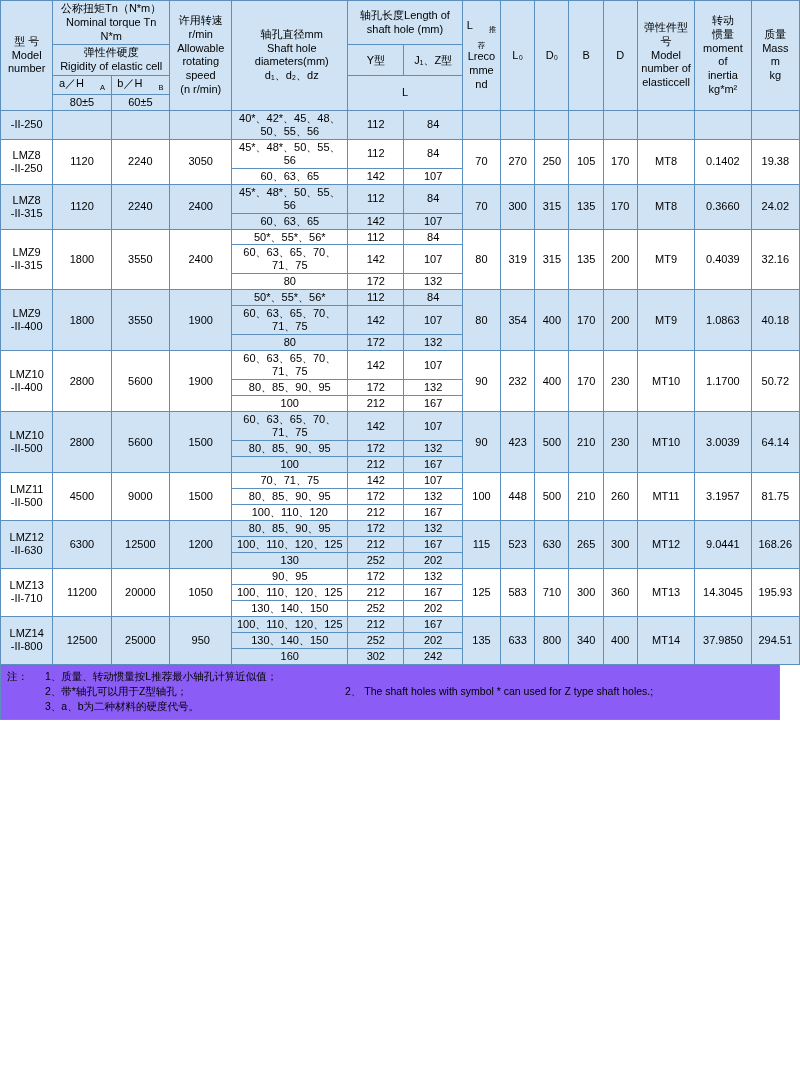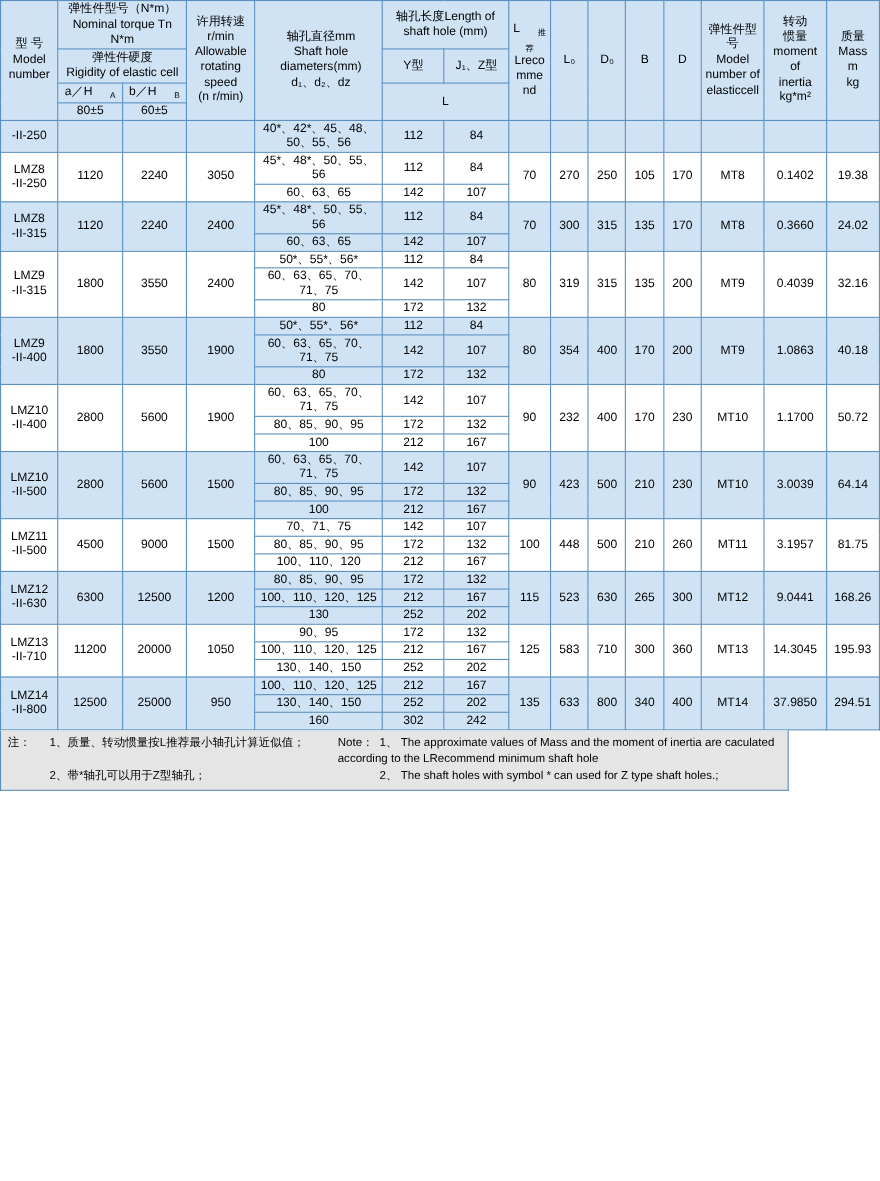--- a/index.html
+++ b/index.html
@@ -24,24 +24,24 @@
     line-height:1.18;
     font-weight:normal;
     font-size:11px;
   }
   .hdr td{background:#cfe3f5;font-size:10.5px;}
   .rowA td{background:#ffffff;}
   .rowB td{background:#cfe3f5;}
   .model{font-size:12px;line-height:1.5;}
   .lefttext{text-align:left;padding-left:4px;}
   .notes{
-    width:717px;
+    width:780px;
     border:1px solid #5b8fbe;
     border-top:none;
-    background:#e5e5e5;
+    background:#8b5cf6;
     box-sizing:border-box;
     padding:4px 6px 5px 6px;
     font-size:10.5px;
     line-height:1.45;
   }
   .notes .line{display:flex;}
   .notes .cn{width:300px;flex:0 0 300px;}
   .notes .en{flex:1;}
   .nlabel{display:inline-block;width:38px;}
   sub{font-size:7.5px;padding-left:16px;}
@@ -74,21 +74,21 @@
       <tr>
         <td rowspan="4">
           <div class="vstack">
             <div>型 号</div>
             <div>Model</div>
             <div>number</div>
           </div>
         </td>
         <td colspan="2">
           <div class="vstack">
-            <div>弹性件型号（N*m）</div>
+            <div>公称扭矩Tn（N*m）</div>
             <div>Nominal torque Tn</div>
             <div>N*m</div>
           </div>
         </td>
         <td rowspan="4">
           <div class="vstack">
             <div>许用转速</div>
             <div>r/min</div>
             <div>Allowable</div>
             <div>rotating</div>
@@ -478,22 +478,22 @@
           <td class="lefttext">160</td>
           <td>302</td>
           <td>242</td>
         </tr>
       </tbody>
   </table>
 
   <div class="notes">
     <div class="line">
       <div class="cn"><span class="nlabel">注：</span><span>1、质量、转动惯量按L推荐最小轴孔计算近似值；</span></div>
-      <div class="en"><span class="nlabel">Note：</span><span>1、 The approximate values of Mass and the moment of inertia are caculated according to the LRecommend minimum shaft hole</span></div>
     </div>
     <div class="line">
       <div class="cn"><span class="nlabel"></span><span>2、带*轴孔可以用于Z型轴孔；</span></div>
       <div class="en"><span class="nlabel"></span><span>2、 The shaft holes with symbol * can used for Z type shaft holes.;</span></div>
     </div>
     <div class="line">
+      <div class="cn"><span class="nlabel"></span><span>3、a、b为二种材料的硬度代号。</span></div>
     </div>
   </div>
 </div>
 
 </body></html>

